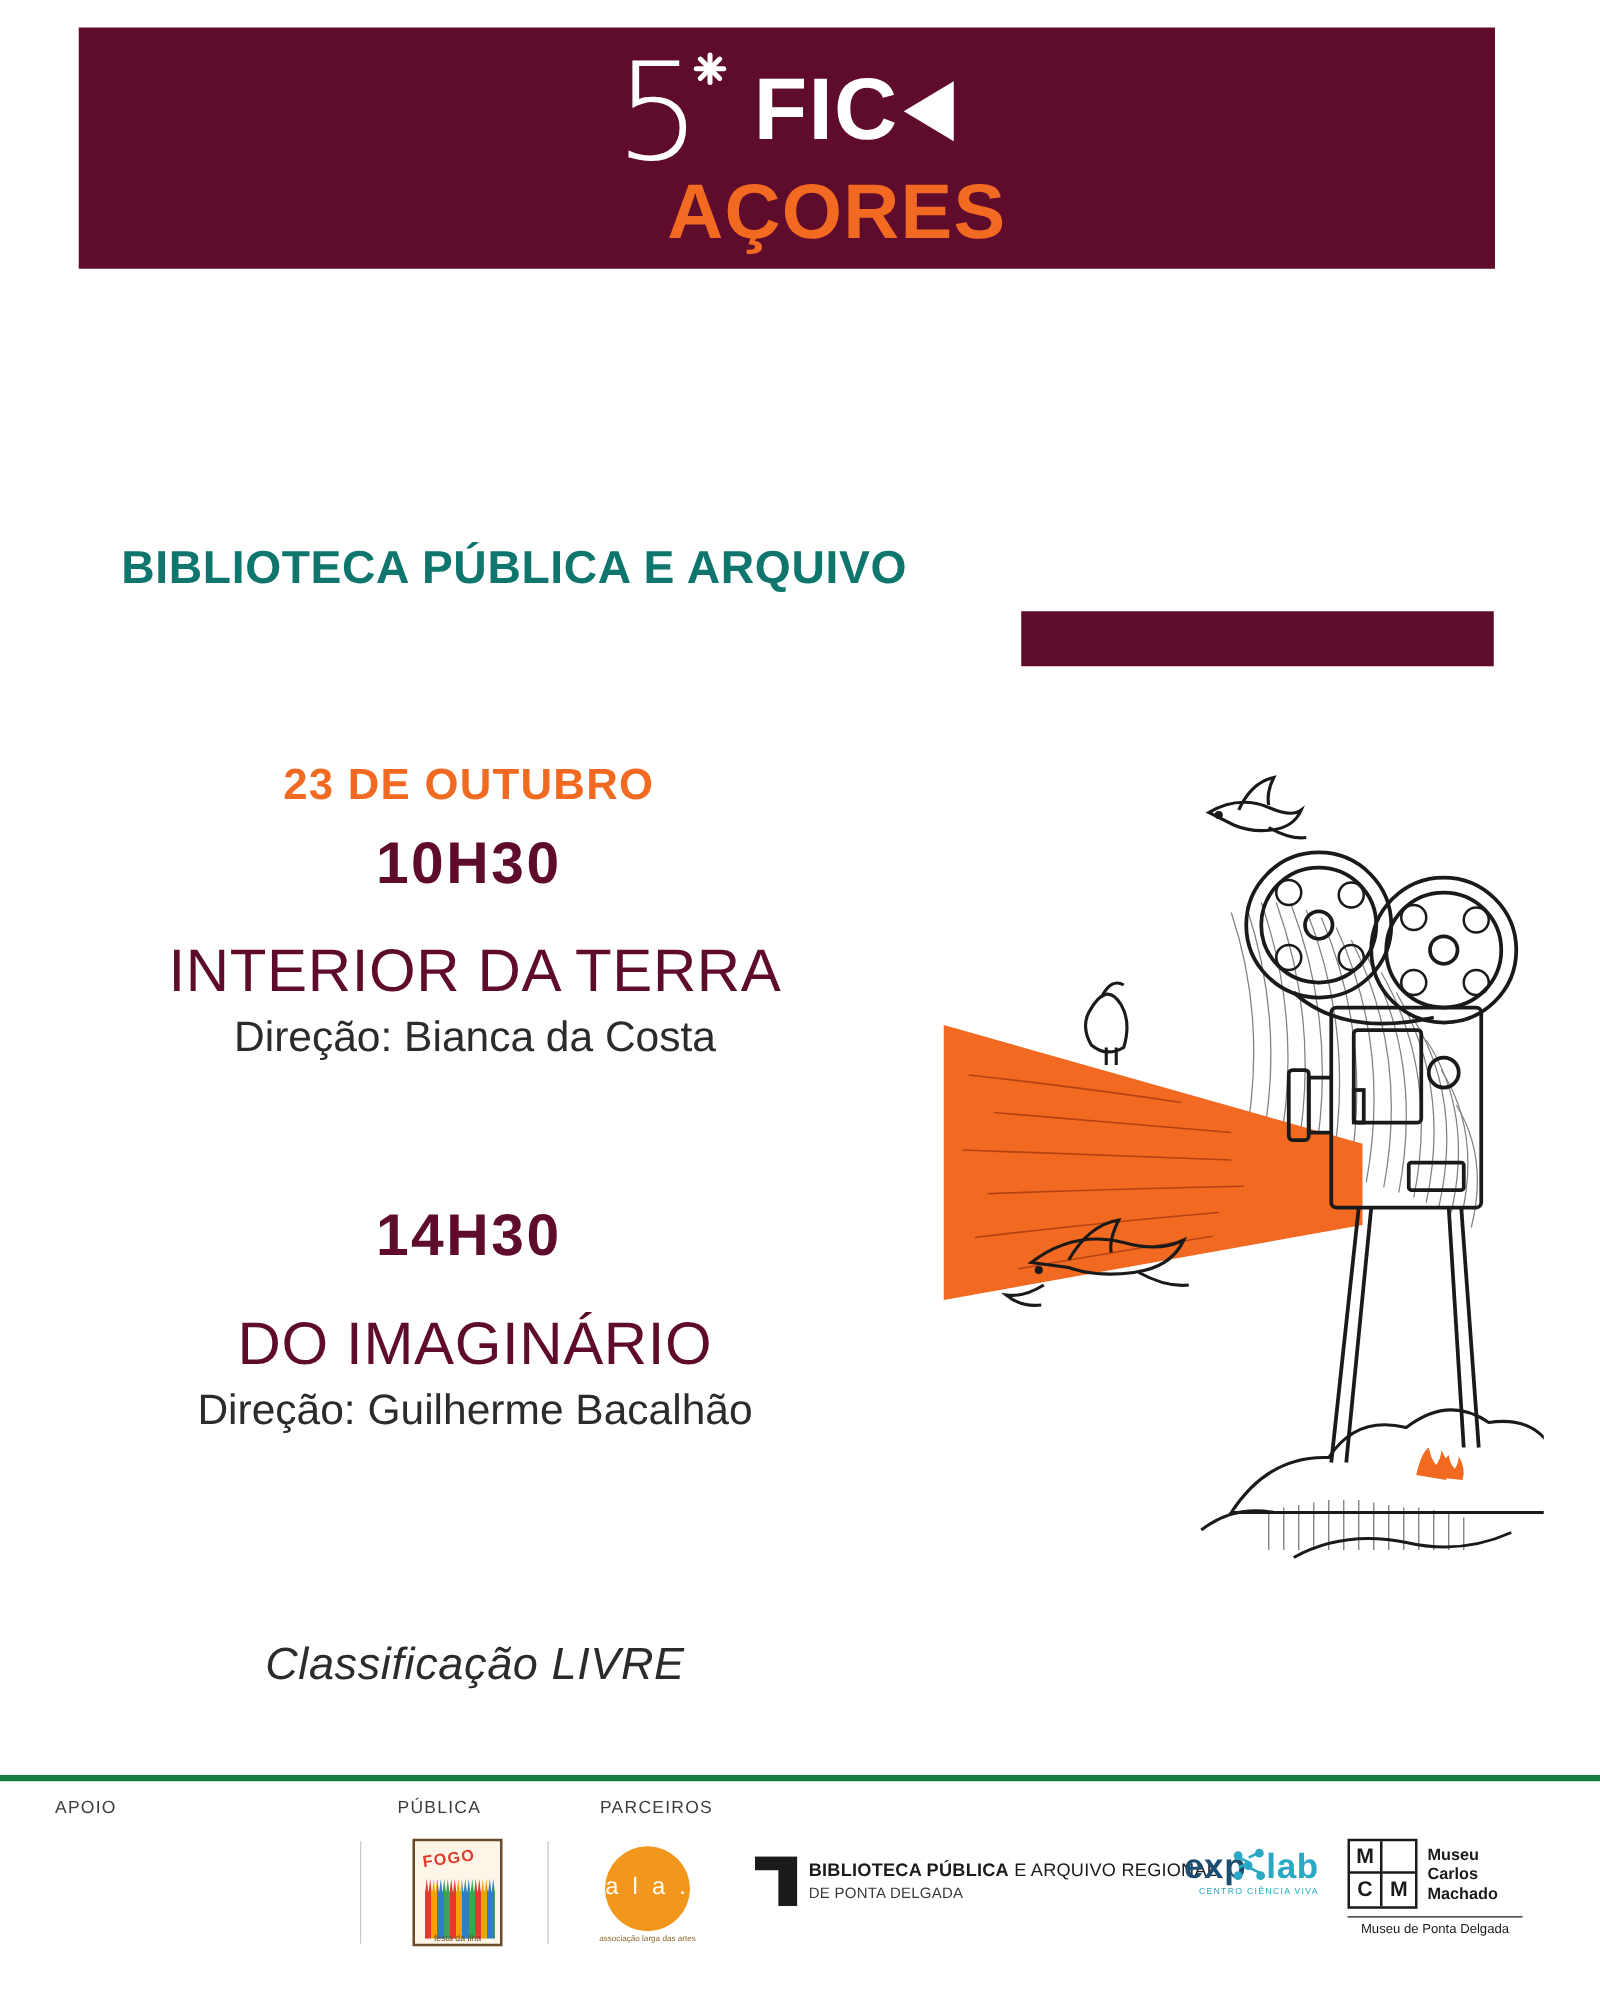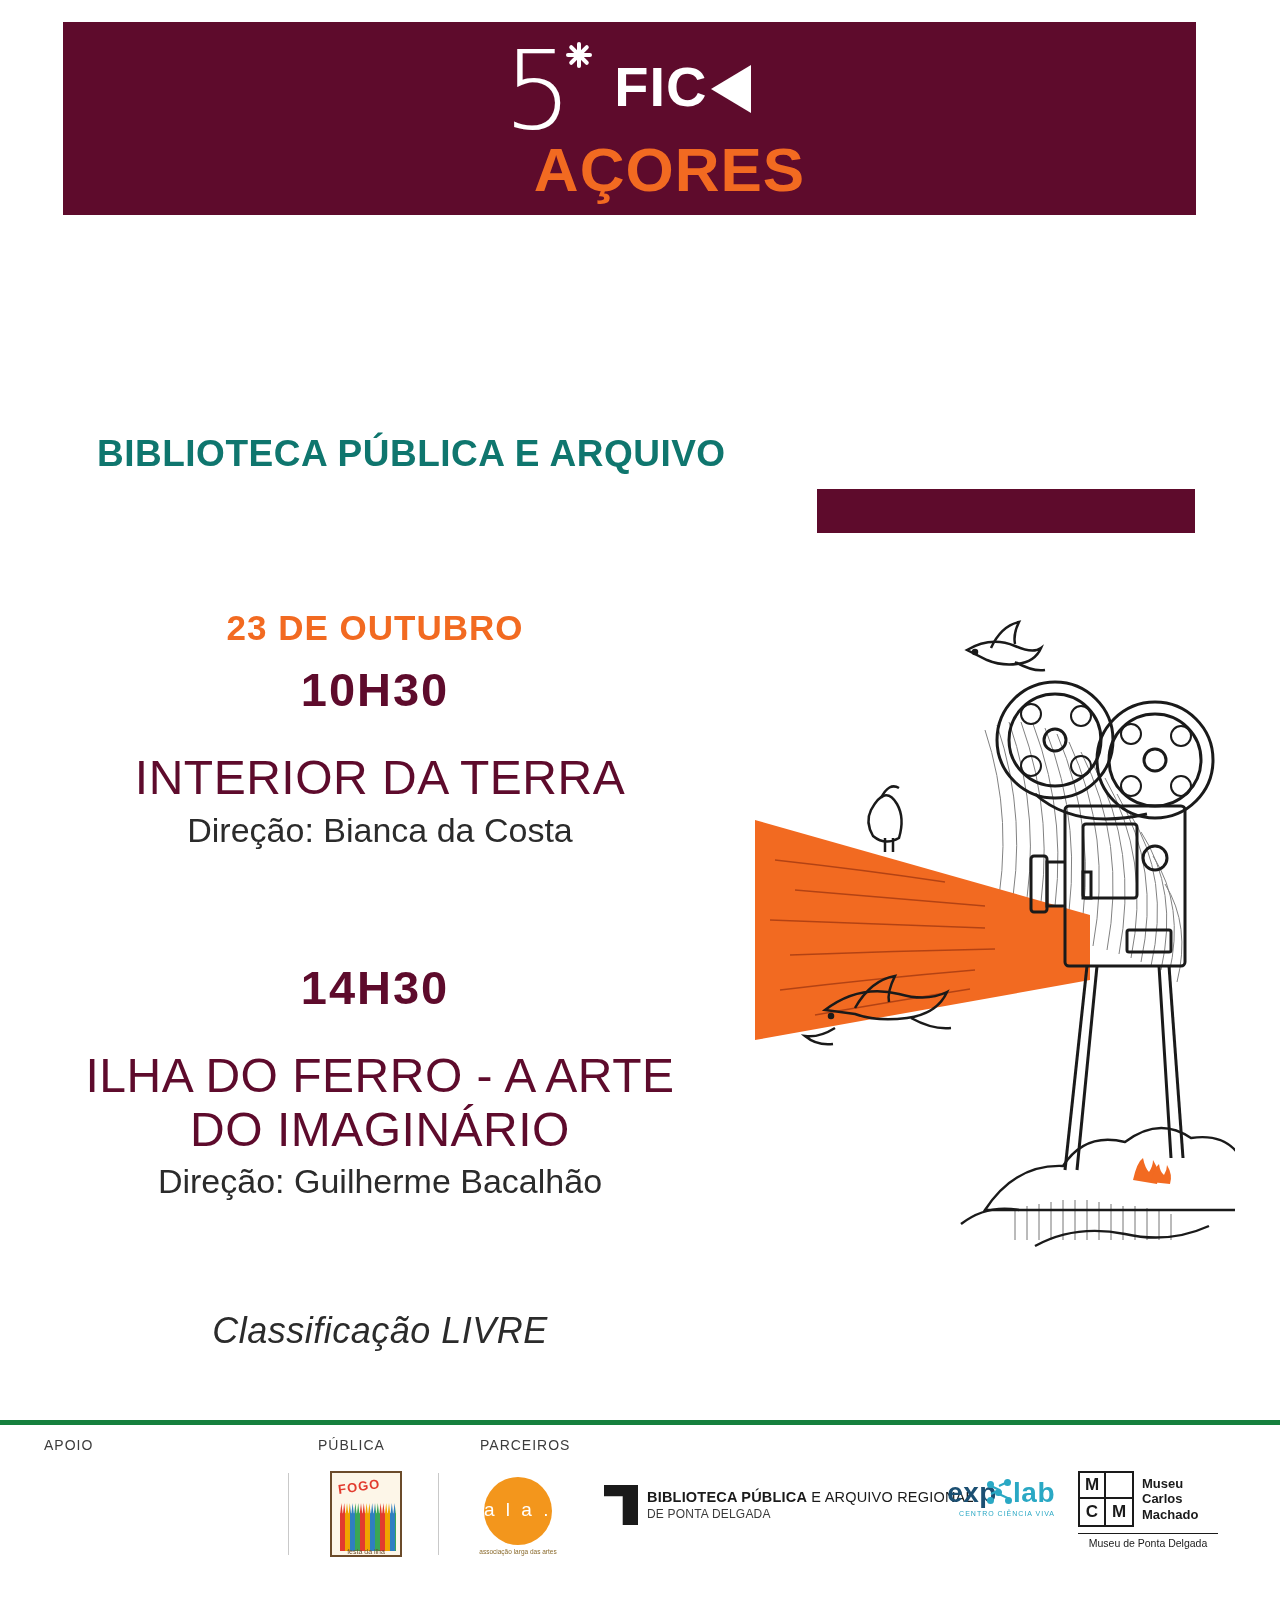--- a/index.html
+++ b/index.html
@@ -63,21 +63,21 @@
     background: #ffffff;
     transform-origin: 50% 50%;
     border-radius: 2px;
   }
   .logo-star span:nth-child(1) { transform: translate(-50%,-50%) rotate(0deg); }
   .logo-star span:nth-child(2) { transform: translate(-50%,-50%) rotate(45deg); }
   .logo-star span:nth-child(3) { transform: translate(-50%,-50%) rotate(90deg); }
   .logo-star span:nth-child(4) { transform: translate(-50%,-50%) rotate(135deg); }
   .logo-fic, .logo-sc {
     font-family: "Liberation Sans", sans-serif;
-    font-size: 56px;
+    font-size: 70px;
     font-weight: bold;
     color: #ffffff;
     letter-spacing: 1px;
     line-height: 1;
   }
   .logo-tri {
     width: 0;
     height: 0;
     border-top: 24px solid transparent;
     border-bottom: 24px solid transparent;
@@ -317,21 +317,21 @@
     width: 68px; height: 68px;
     border-radius: 50%;
     background: #f3961c;
     margin: 0 auto;
     position: relative;
   }
   .ala-logo .dot span {
     position: absolute;
     left: 0; top: 22px;
     width: 100%;
-    text-align: left;
+    text-align: center;
     font-size: 19px;
     color: #ffffff;
     letter-spacing: 3px;
   }
   .ala-logo .sub {
     font-size: 6.5px;
     color: #8a6a2c;
     margin-top: 3px;
     line-height: 1.3;
   }
@@ -458,21 +458,20 @@
     <div class="date">23 DE OUTUBRO</div>
 
     <div class="time">10H30</div>
     <div class="film-title">INTERIOR DA TERRA</div>
     <div class="film-director">Direção: Bianca da Costa</div>
 
     <div class="gap"></div>
 
     <div class="time">14H30</div>
     <div class="film-title">
-      <div>ILHA DO FERRO - A  ARTE</div>
       <div>DO IMAGINÁRIO</div>
     </div>
     <div class="film-director">Direção: Guilherme Bacalhão</div>
   </div>
 
   <div class="classification">Classificação LIVRE</div>
 
   <div class="illustration">
     <svg viewBox="0 0 500 680" xmlns="http://www.w3.org/2000/svg">
 

